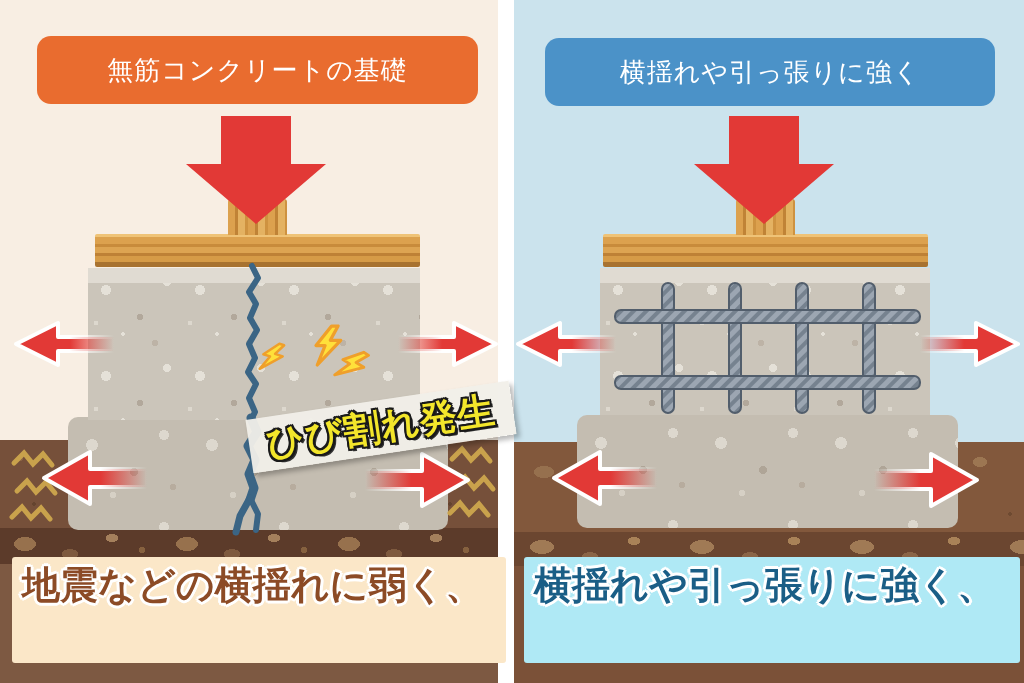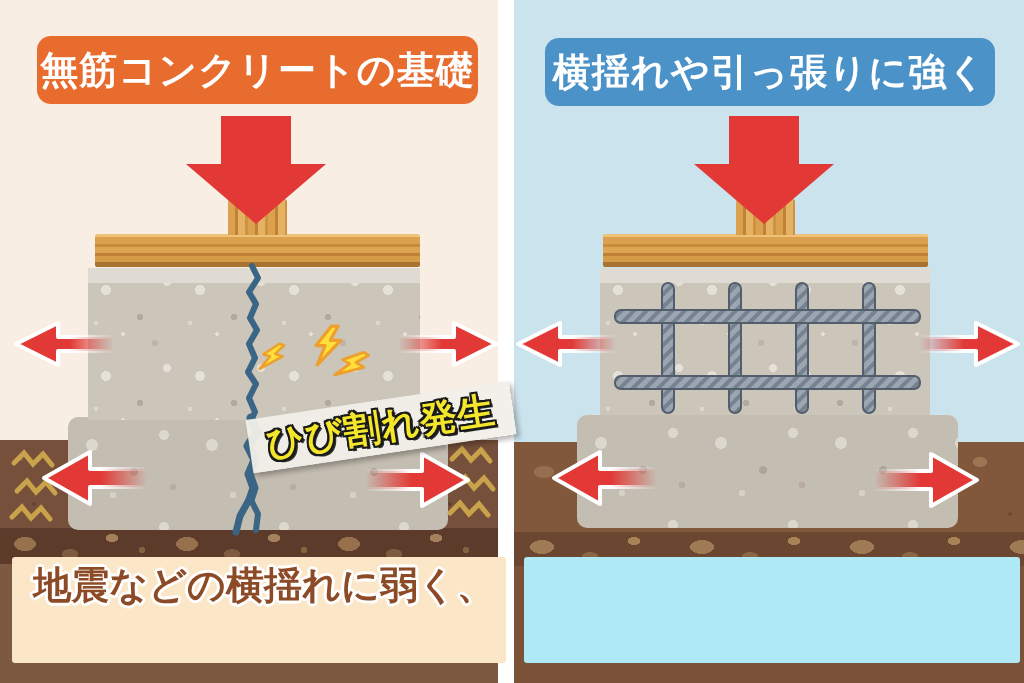--- a/index.html
+++ b/index.html
@@ -79,28 +79,28 @@
   .beam-left{left:95px;top:234px;width:325px;}
   .beam-right{left:603px;top:234px;width:325px;}
   .post{height:36px;border-radius:3px 3px 0 0;
     background:repeating-linear-gradient(90deg,#DCA14E 0 7px,#C08336 7px 10px,#E4B262 10px 17px,#CE9240 17px 20px);}
   .post-left{left:228px;top:199px;width:59px;}
   .post-right{left:736px;top:199px;width:59px;}
   
   #overlay{left:0;top:0;width:1024px;height:683px;pointer-events:none;}
   
   .title-banner{display:flex;align-items:center;justify-content:center;border-radius:14px;}
-  .title-banner span{color:#FFFFFF;font-size:38px;font-weight:700;letter-spacing:1px;white-space:nowrap;}
+  .title-banner span{color:#FFFFFF;font-size:26px;font-weight:400;letter-spacing:1px;white-space:nowrap;}
   .title-left{left:37px;top:36px;width:441px;height:68px;background:#E96C2F;}
   .title-right{left:545px;top:38px;width:450px;height:68px;background:#4B92C8;}
   .caption{padding:3px 0 0 10px;border-radius:3px;}
   .caption div{font-size:38px;font-weight:900;line-height:50px;white-space:nowrap;
     text-shadow:-3px 0 0 #fff,3px 0 0 #fff,0 -3px 0 #fff,0 3px 0 #fff,
       -2px -2px 0 #fff,2px -2px 0 #fff,-2px 2px 0 #fff,2px 2px 0 #fff;}
-  .caption-left{left:12px;top:557px;width:484px;height:103px;background:#FBE7C8;text-align:center;}
+  .caption-left{left:12px;top:557px;width:484px;height:103px;background:#FBE7C8;}
   .caption-left div{color:#8C4B26;}
   .caption-right{left:524px;top:557px;width:486px;height:103px;background:#AFE9F5;}
   .caption-right div{color:#1A5E86;}
   .crack-label{left:248px;top:400px;width:266px;height:54px;background:rgba(241,239,233,0.95);
     transform:rotate(-8.5deg);display:flex;align-items:center;justify-content:center;
     box-shadow:3px 4px 5px rgba(0,0,0,0.28);}
   .crack-label span{color:#F3E62B;font-size:37px;font-weight:900;letter-spacing:1px;white-space:nowrap;
     text-shadow:-2px 0 0 #1a1a1a,2px 0 0 #1a1a1a,0 -2px 0 #1a1a1a,0 2px 0 #1a1a1a,
       -2px -2px 0 #1a1a1a,2px -2px 0 #1a1a1a,-2px 2px 0 #1a1a1a,2px 2px 0 #1a1a1a,3px 3px 0 #333;}
 </style>
@@ -214,15 +214,16 @@
     <span>無筋コンクリートの基礎</span>
   </div>
   <div class="abs title-banner title-right">
     <span>横揺れや引っ張りに強く</span>
   </div>
 
   <div class="abs caption caption-left">
     <div>地震などの横揺れに弱く、</div>
   </div>
   <div class="abs caption caption-right">
+    <div>横揺れや引っ張りに強く、</div>
   </div>
 
 </div>
 
 </body></html>

